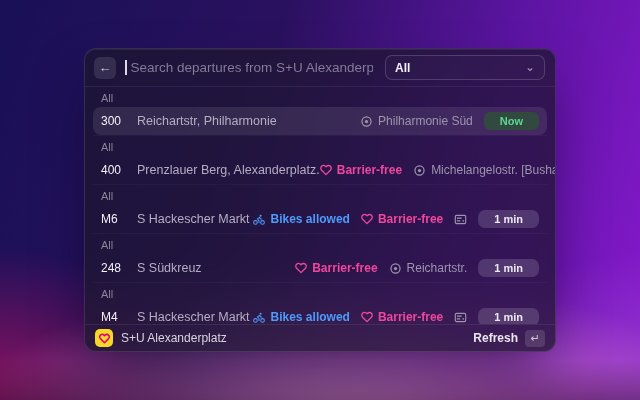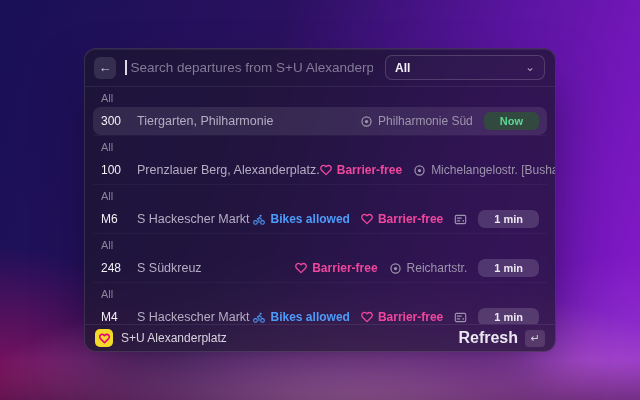--- a/index.html
+++ b/index.html
@@ -61,21 +61,21 @@
   .badge { font-size:11px; font-weight:700; padding:3px 16px; border-radius:6px; line-height:1.1; white-space:nowrap; }
   .badge.now { background:var(--now-bg); color:var(--now-green); }
   .badge.time { background:var(--time-bg); color:#ece9f1;border-radius:7px; }
   
   .ftr { flex:0 0 27px; height:27px; border-top:1px solid rgba(255,255,255,0.08);
          display:flex; align-items:center; padding:0 10px; gap:8px;justify-content:flex-end; }
   .bvg-logo { width:18px; height:18px; border-radius:5px; background:var(--bvg-yellow);
               display:flex; align-items:center; justify-content:center; flex:0 0 18px; }
   .station { font-size:12px; color:#d8d4e0; }
   .refresh-wrap { margin-left:auto; display:flex; align-items:center; gap:7px; }
-  .refresh-label { font-size:16px; font-weight:700; color:#e9e6ef; }
+  .refresh-label { font-size:12px; font-weight:700; color:#e9e6ef; }
   .key-badge { min-width:20px; height:17px; padding:0 4px; border-radius:4px; background:rgba(255,255,255,0.13);
                display:flex; align-items:center; justify-content:center; color:#cfcad9; font-size:11px; }
 </style>
 </head>
 <body>
 
 <div class="window">
 
   <div class="hdr">
     <div class="back-btn">
@@ -87,39 +87,39 @@
       <span class="flabel">All</span>
       <span class="chev">⌄</span>
     </div>
   </div>
 
   <div class="list">
       <div class="section">
         <div class="section-header">All</div>
         <div class="row selected">
           <span class="route">300</span>
-          <span class="dest">Tiergarten, Philharmonie</span>
+          <span class="dest">Reichartstr, Philharmonie</span>
           <div class="accessories">
             <span class="acc gray">
               <span class="icon">
                 <svg width="13" height="13" viewBox="0 0 16 16">
                   <circle cx="8" cy="8" r="5.6" fill="none" stroke="currentColor" stroke-width="1.5"></circle>
                   <circle cx="8" cy="8" r="2" fill="currentColor"></circle>
                 </svg>
               </span>
               <span>Philharmonie Süd</span>
             </span>
             <span class="badge now">Now</span>
           </div>
         </div>
       </div>
       <div class="section">
         <div class="section-header">All</div>
         <div class="row">
-          <span class="route">100</span>
+          <span class="route">400</span>
           <span class="dest">Prenzlauer Berg, Alexanderplatz.</span>
           <div class="accessories">
             <span class="acc pink">
               <span class="icon">
                 <svg width="12" height="12" viewBox="0 0 24 24">
                   <path d="M20.84 4.61a5.5 5.5 0 0 0-7.78 0L12 5.67l-1.06-1.06a5.5 5.5 0 0 0-7.78 7.78l1.06 1.06L12 21.23l7.78-7.78 1.06-1.06a5.5 5.5 0 0 0 0-7.78z" fill="none" stroke="currentColor" stroke-width="2.6" stroke-linecap="round" stroke-linejoin="round"></path>
                 </svg>
               </span>
               <span>Barrier-free</span>
             </span>

